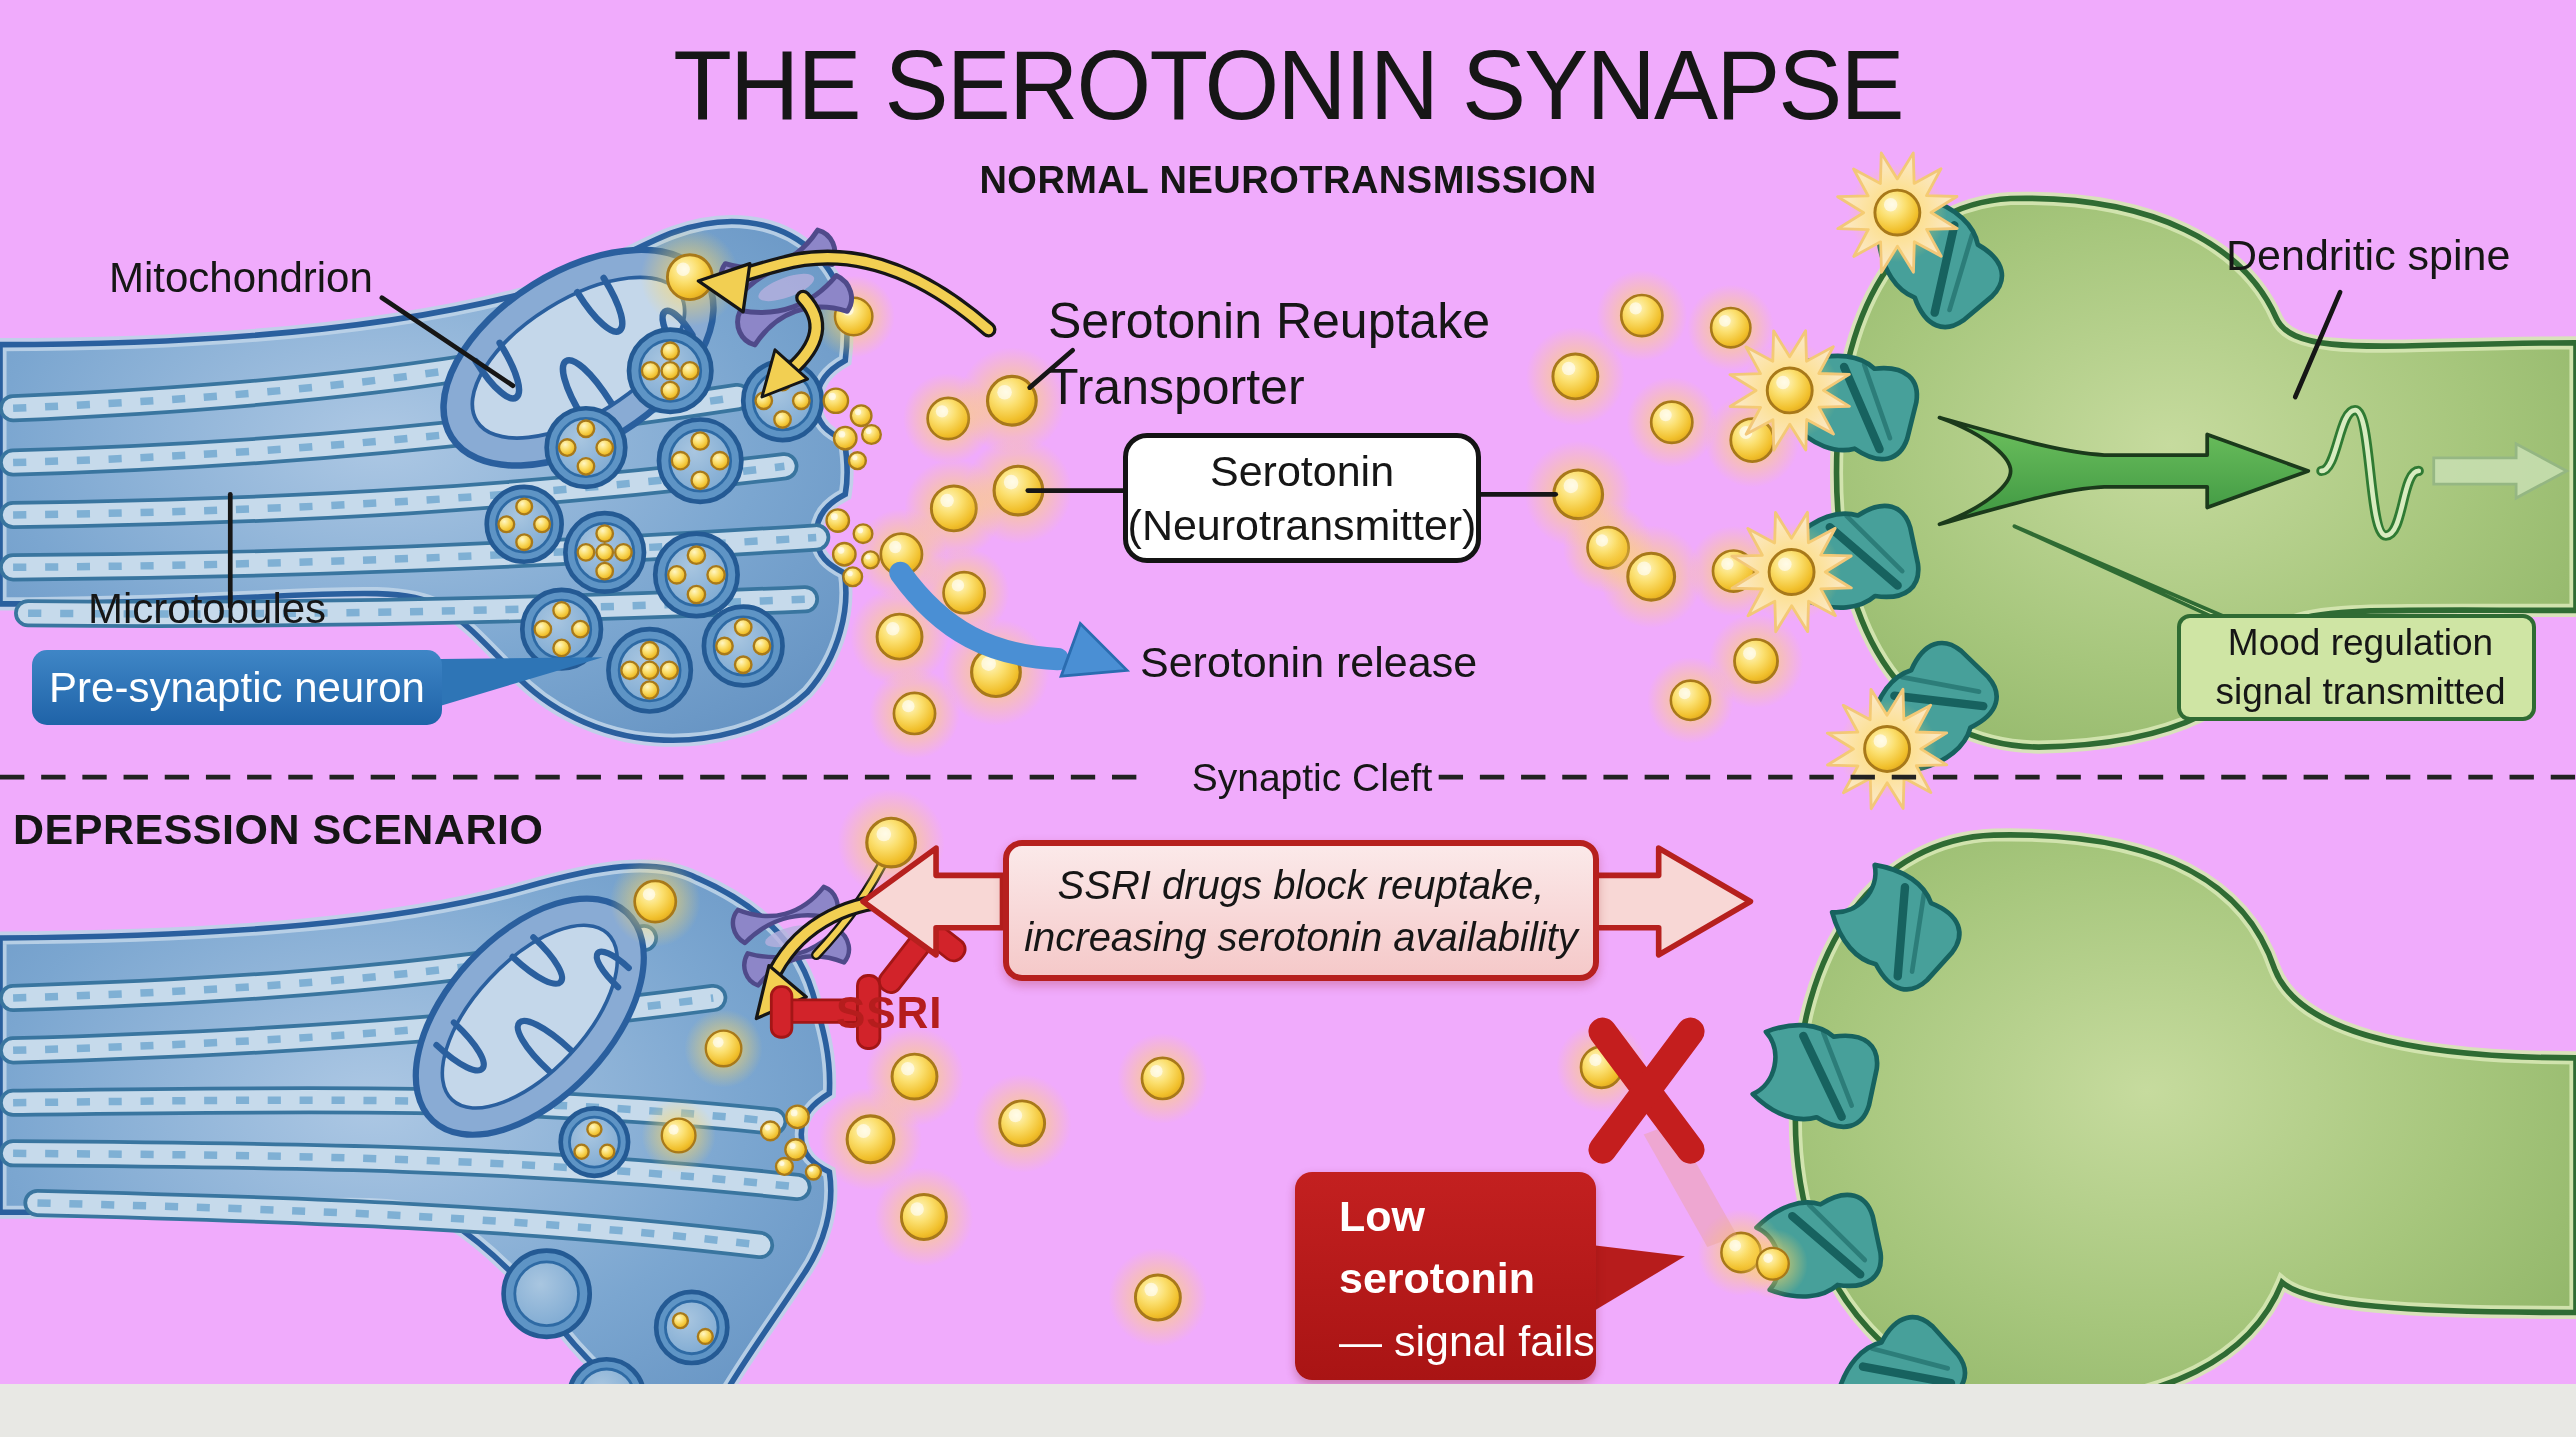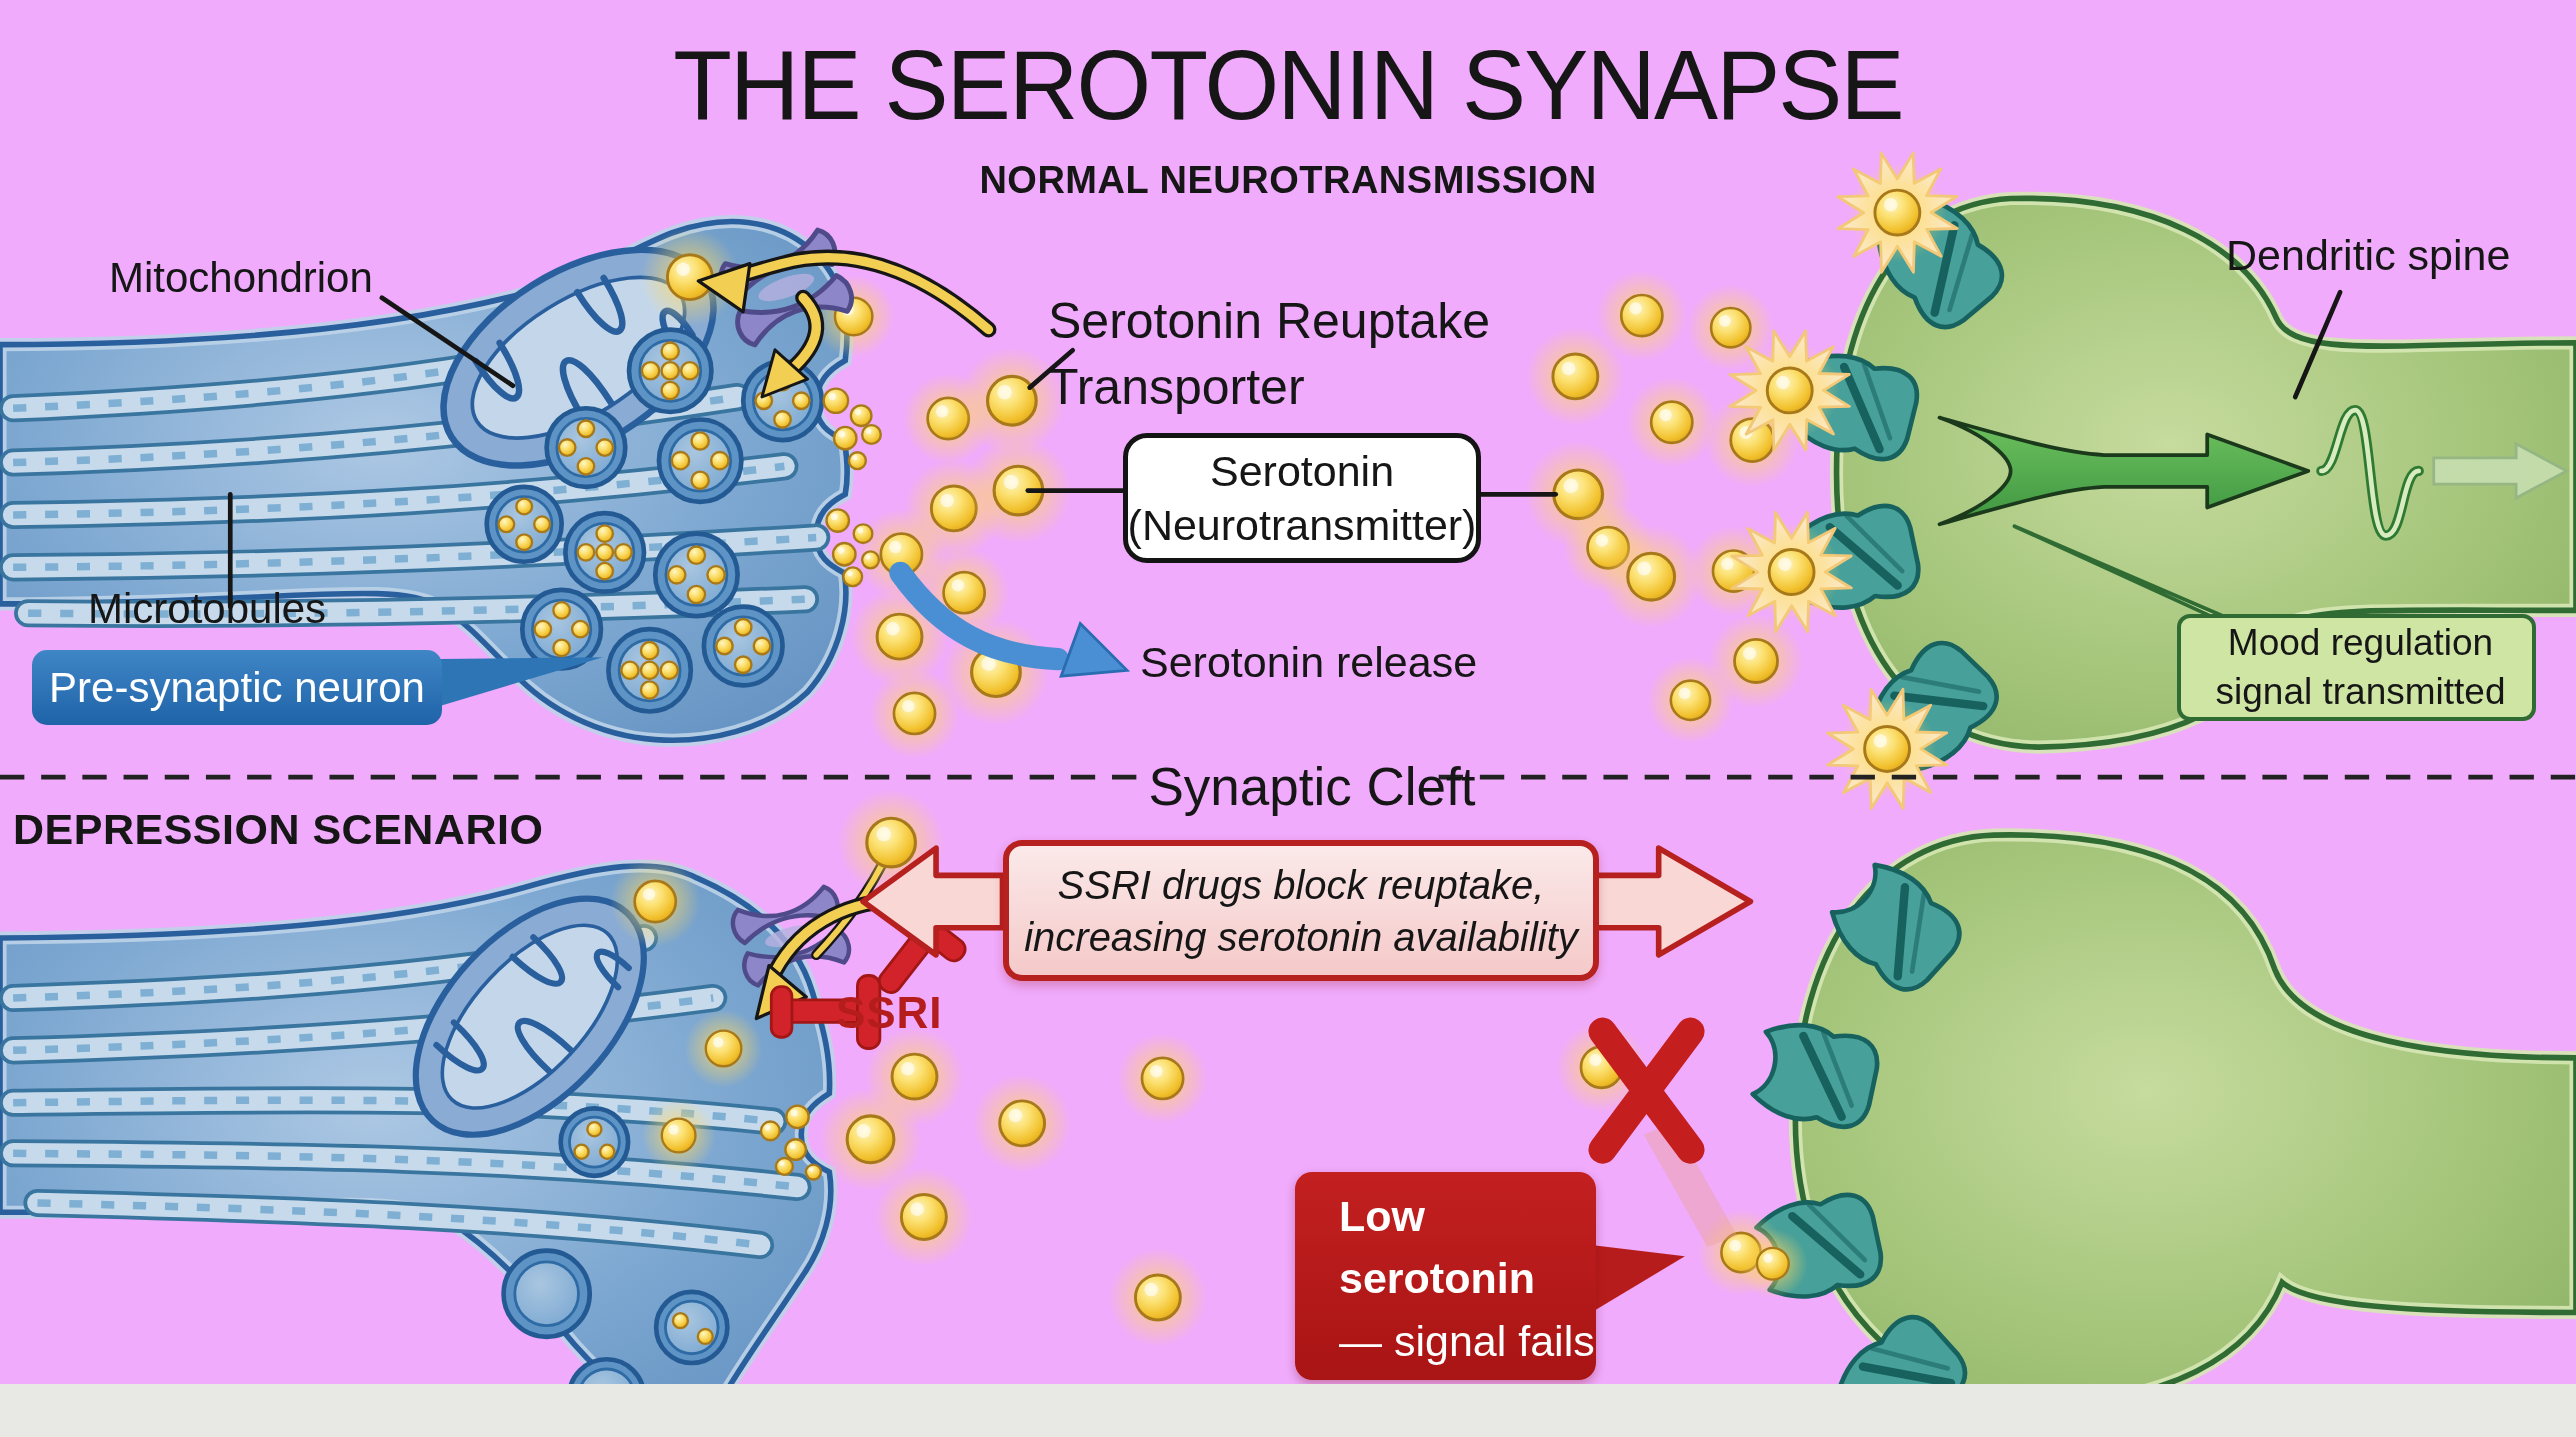--- a/index.html
+++ b/index.html
@@ -19,21 +19,21 @@
      display:flex;align-items:center;justify-content:center;}
   #lbl-reuptake{left:1028px;top:288px;font-size:50px;line-height:1.32;margin-left:20px;}
   #box-sero{left:1123px;top:433px;width:348px;height:120px;background:#fff;border:5.6px solid #141414;
      border-radius:24px;display:flex;align-items:center;justify-content:center;text-align:center;
      font-size:43px;line-height:1.26;}
   #lbl-release{left:1140px;top:635px;font-size:43px;}
   #lbl-dendritic{left:2226px;top:228px;font-size:43px;}
   #box-mood{left:2177px;top:614px;width:343px;height:99px;background:#cfe5a4;border:4.7px solid #2f6b33;
      border-radius:13px;display:flex;align-items:center;justify-content:center;text-align:center;
      font-size:37px;line-height:1.3;padding-left:8px;}
-  #lbl-cleft{left:0;right:0;top:753px;text-align:center;font-size:53px;padding-left:48px;}
+  #lbl-cleft{left:0;right:0;top:753px;text-align:center;font-size:39px;padding-left:48px;}
   #lbl-depression{left:13px;top:805px;font-size:43px;font-weight:700;letter-spacing:0.5px;}
   #box-ssri{left:1003px;top:840px;width:584px;height:129px;border:6.6px solid #b6201e;border-radius:19px;
      background:linear-gradient(180deg,#fbe9e9,#f5c9c9);display:flex;align-items:center;justify-content:center;
      text-align:center;font-size:40px;font-weight:500;line-height:1.3;box-shadow:0 4.7px 9.4px rgba(150,20,20,.25);font-style:italic;}
   #lbl-ssri{left:836px;top:988px;font-size:44px;font-weight:800;color:#b51d1d;letter-spacing:0.9px;}
   #box-low{left:1295px;top:1172px;width:301px;height:208px;background:linear-gradient(180deg,#c32020,#a91414);
      border-radius:17px;color:#fff;padding:13px 0 0 44px;box-sizing:border-box;font-size:43px;line-height:1.45;
      box-shadow:0 4.7px 9.4px rgba(120,10,10,.3);}
   .bold{font-weight:700;}
 </style>

